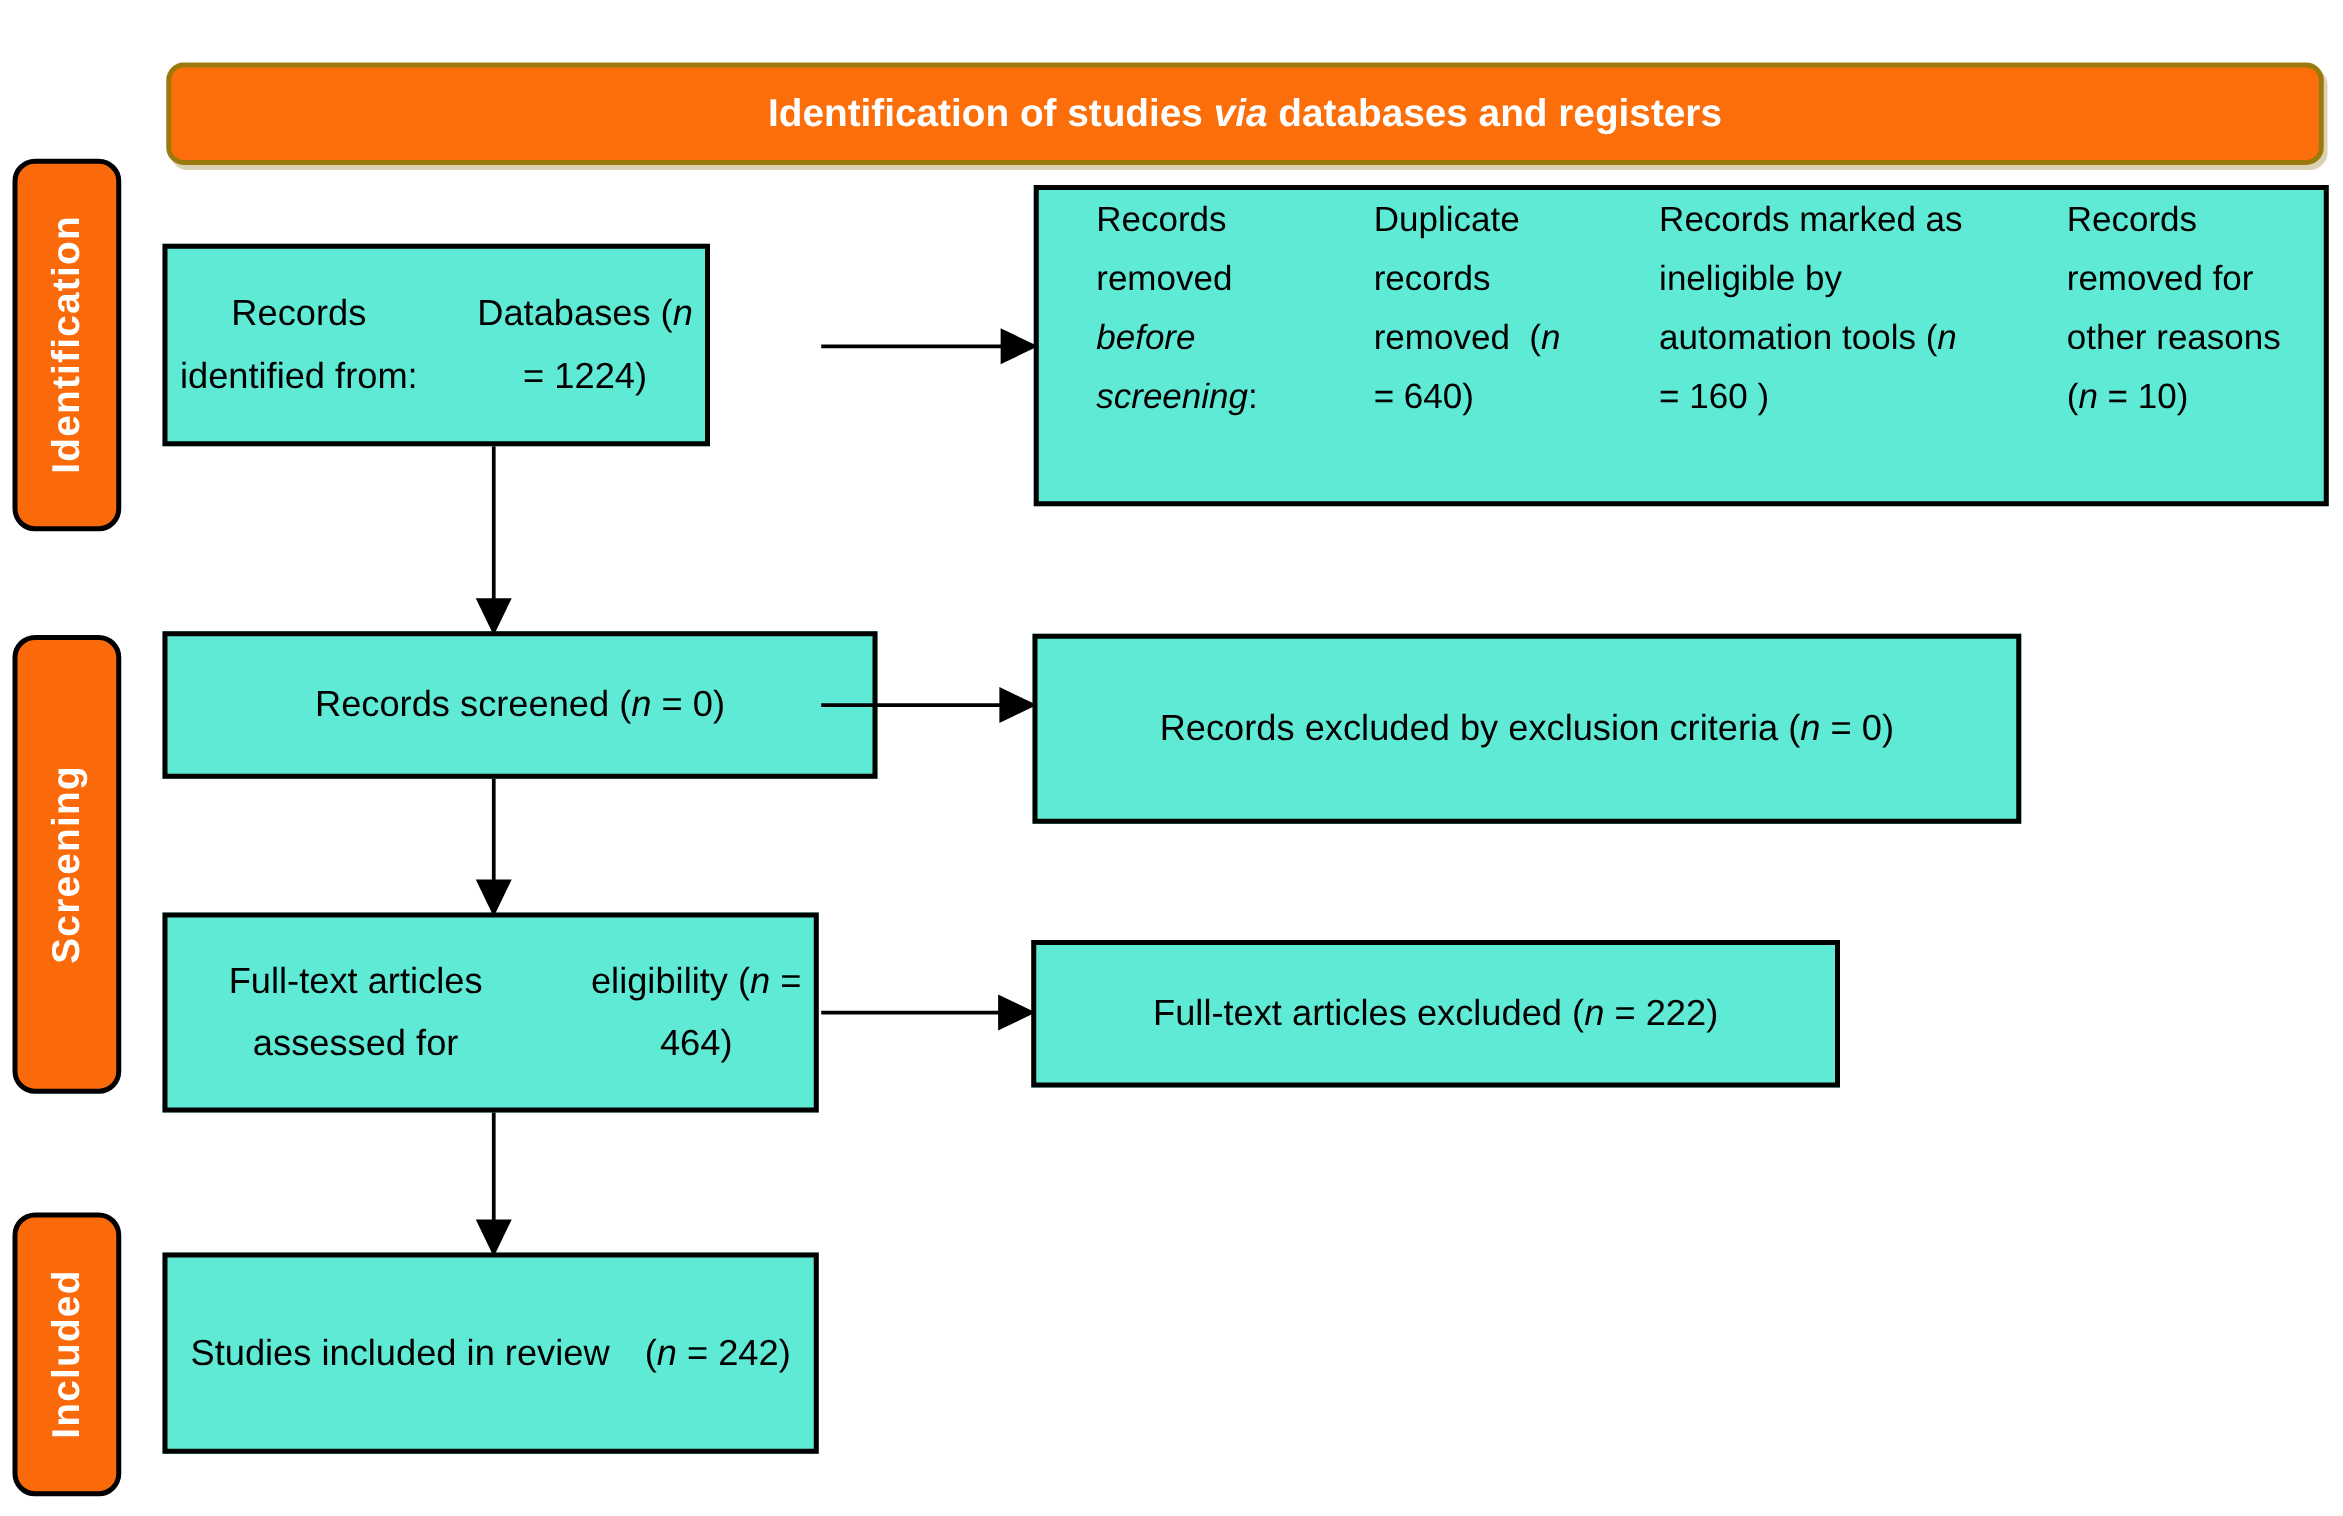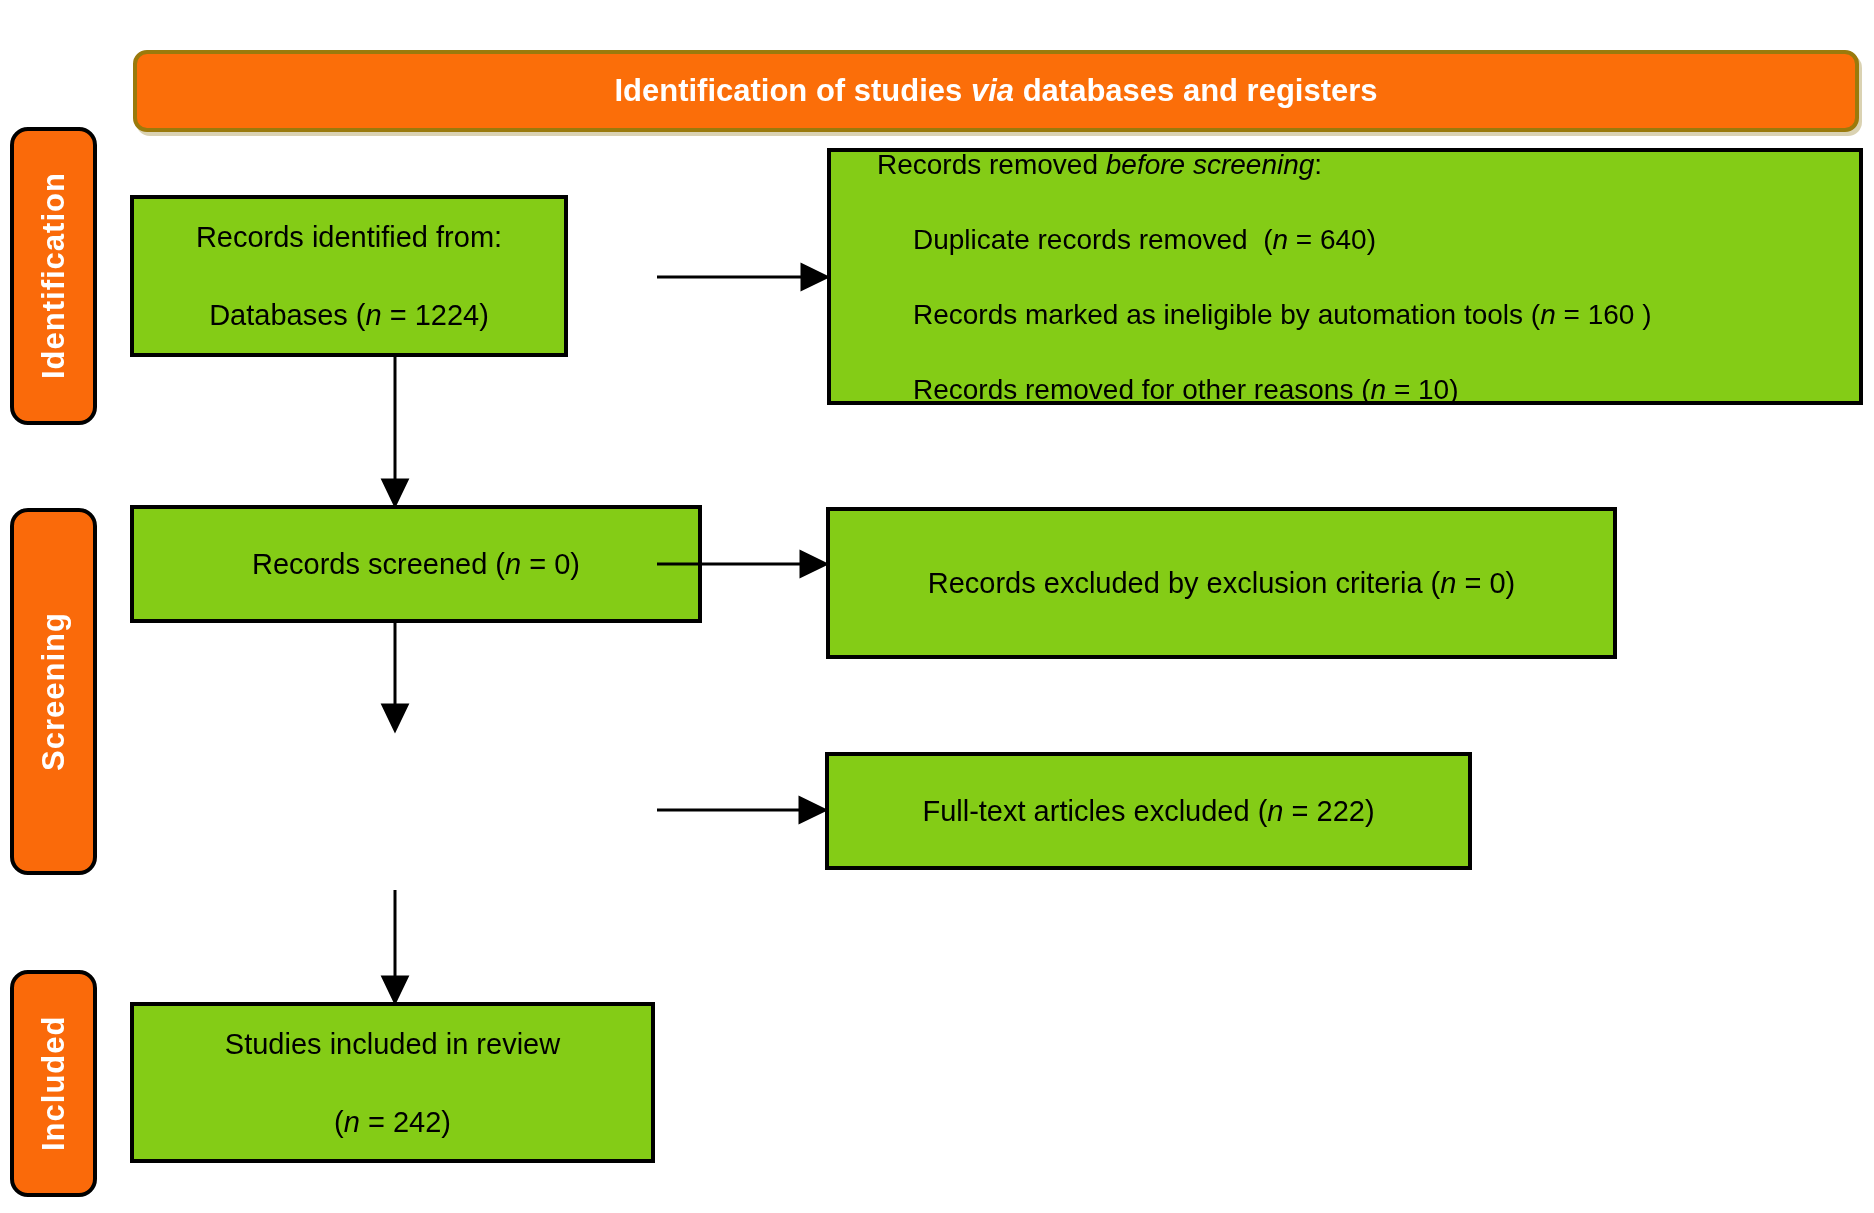--- a/index.html
+++ b/index.html
@@ -43,24 +43,24 @@
     color:#ffffff;font-weight:bold;font-size:31px;letter-spacing:1px;
     writing-mode:vertical-rl;
     transform:rotate(180deg);
   }
   .stage-identification{top:127px;height:298px;}
   .stage-screening{top:508px;height:367px;}
   .stage-included{top:970px;height:227px;}
   
   .box{
     position:absolute;
-    background:#84cc16;
+    background:#5eead4;
     border:4px solid var(--box-border);
     box-sizing:border-box;
-    display:flex;flex-direction:column;justify-content:center;align-items:center;
+    display:flex;flex-direction:row;justify-content:center;align-items:center;
     text-align:center;
     font-size:29px;line-height:50px;gap:28px;
   }
   .box span{white-space:pre-wrap;}
   .box .it{font-style:italic;}
   .box-records-identified{left:130px;top:195px;width:438px;height:162px;}
   .box-records-removed{
     left:827px;top:148px;width:1036px;height:257px;
     align-items:flex-start;text-align:left;
     padding:0 12px 0 46px;
@@ -125,20 +125,28 @@
       <span>Records screened (</span><span class="it">n</span><span> = 0)</span>
     </div>
   </div>
 
   <div class="box box-records-excluded">
     <div>
       <span>Records excluded by exclusion criteria (</span><span class="it">n</span><span> = 0)</span>
     </div>
   </div>
 
+  <div class="box box-fulltext-assessed">
+    <div>
+      <span>Full-text articles assessed for</span>
+    </div>
+    <div>
+      <span>eligibility (</span><span class="it">n</span><span> = 464)</span>
+    </div>
+  </div>
 
   <div class="box box-fulltext-excluded">
     <div>
       <span>Full-text articles excluded (</span><span class="it">n</span><span> = 222)</span>
     </div>
   </div>
 
   <div class="box box-studies-included">
     <div>
       <span>Studies included in review</span>

